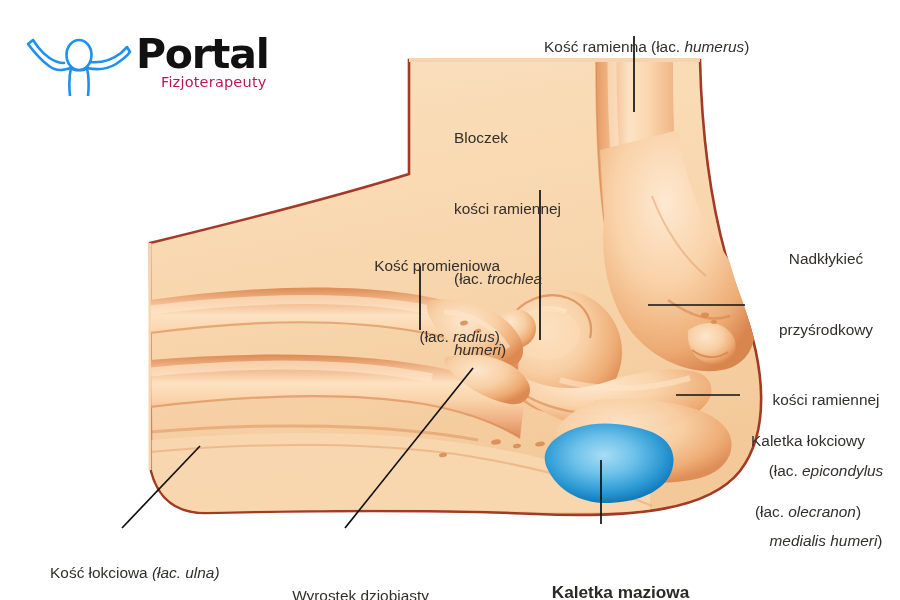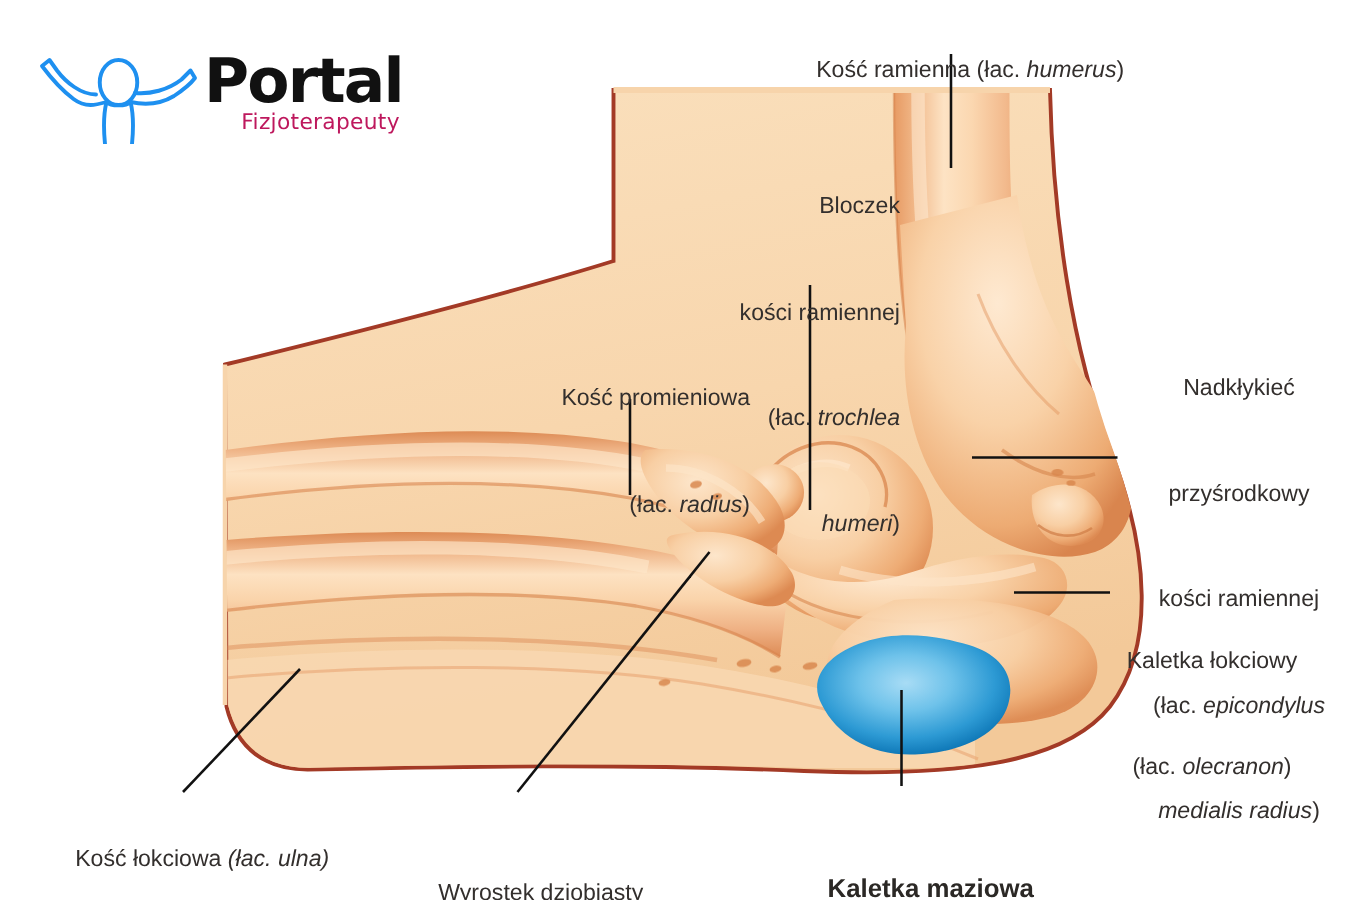--- a/index.html
+++ b/index.html
@@ -36,21 +36,21 @@
     font-family:"Liberation Sans", sans-serif;
     font-size:15.4px;
     color:#332f2d;
     line-height:23.5px;
     white-space:pre;
   }
   .lbl i{font-style:italic;}
   .bold-line{font-weight:bold;font-size:17.2px;color:#2b2825;}
 
   .l-humerus{left:527px;top:11px;text-align:right;}
-  .l-trochlea{left:470px;top:79px;width:130px;text-align:right;}
+  .l-trochlea{left:454px;top:79px;width:130px;text-align:left;}
   .l-radius{left:340px;top:207px;width:160px;text-align:right;}
   .l-epicondylus{left:752px;top:200px;width:148px;text-align:center;}
   .l-olecranon{left:718px;top:382px;width:180px;text-align:center;}
   .l-ulna{left:33px;top:537px;text-align:left;}
   .l-coronoideus{left:248px;top:537px;width:225px;text-align:center;}
   .l-bursa{left:518px;top:534px;width:205px;text-align:center;}
 </style>
 </head>
 <body>
 
@@ -282,21 +282,21 @@
   <div class="lbl l-radius">
     <div>Kość promieniowa</div>
     <div><span>(łac. </span><i>radius</i><span>)</span></div>
   </div>
 
   <div class="lbl l-epicondylus">
     <div>Nadkłykieć</div>
     <div>przyśrodkowy</div>
     <div>kości ramiennej</div>
     <div><span>(łac. </span><i>epicondylus</i></div>
-    <div><i>medialis radius</i><span>)</span></div>
+    <div><i>medialis humeri</i><span>)</span></div>
   </div>
 
   <div class="lbl l-olecranon">
     <div>Kaletka łokciowy</div>
     <div><span>(łac. </span><i>olecranon</i><span>)</span></div>
   </div>
 
   <div class="lbl l-ulna">
     <span>Kość łokciowa </span><i><span>(łac. </span><span>ulna</span><span>)</span></i>
   </div>

